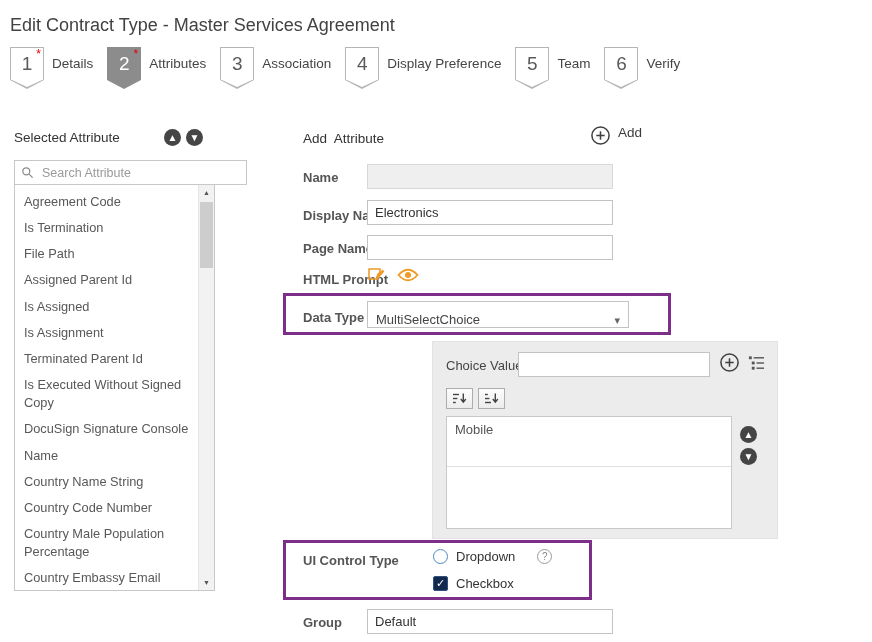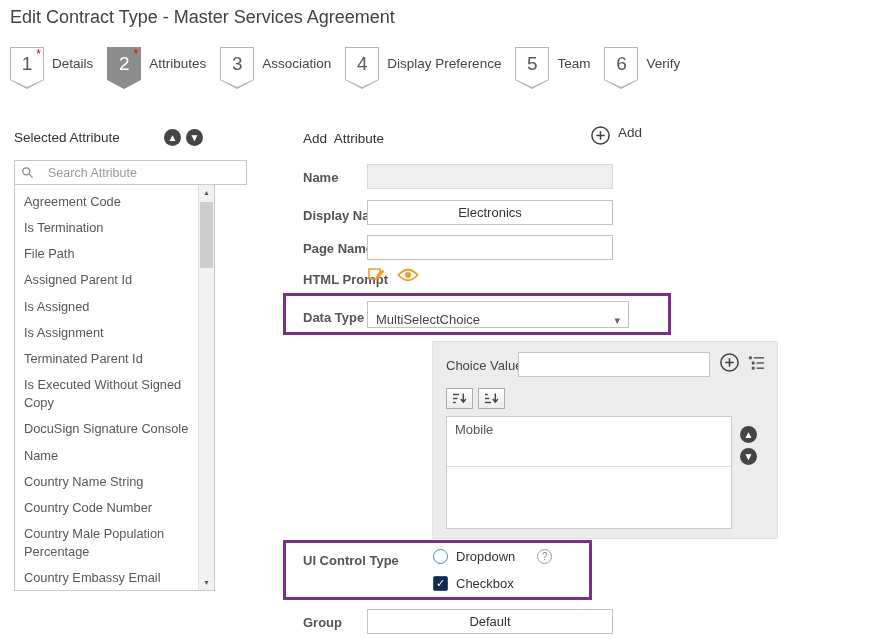--- a/index.html
+++ b/index.html
@@ -1,21 +1,21 @@
 <!DOCTYPE html>
 <html><head>
 <meta charset="utf-8">
 <style>
   * { margin:0; padding:0; box-sizing:border-box; }
   html,body { background:#fff; }
   body { width:872px; height:642px; font-family:"Liberation Sans", sans-serif; }
   .page { position:relative; width:872px; height:642px; overflow:hidden; background:#fff; }
   .abs { position:absolute; }
 
-  .page-title { font-size:18px; color:#424242; white-space:nowrap; }
+  .page-title { font-size:18px; color:#424242; white-space:nowrap;margin-top:8px; }
 
   
   .steps { display:flex; align-items:flex-start; }
   .step { display:flex; align-items:flex-start; }
   .step-shape { position:relative; width:34px; height:33px; background:#fff; border:1px solid #b5b5b5; border-bottom:none;
                 display:flex; align-items:center; justify-content:center; cursor:pointer; }
   .step-shape::before { content:""; position:absolute; top:100%; left:-1px; width:0; height:0;
                 border-left:17px solid transparent; border-right:17px solid transparent; border-top:9px solid #b5b5b5; }
   .step-shape::after  { content:""; position:absolute; top:100%; left:1px; width:0; height:0;
                 border-left:15px solid transparent; border-right:15px solid transparent; border-top:7px solid #fff; }
@@ -25,37 +25,37 @@
   .step-shape.active::before { border-top-color:#8c8c8c; }
   .step-shape.active .step-num { color:#fff; }
   .step-req { position:absolute; top:1px; right:2px; color:#e00000; font-size:12px; line-height:11px; }
   .step-label { font-size:13.5px; color:#454545; margin:9px 14px 0 8px; white-space:nowrap; }
 
   
   .panel-title { font-size:13.5px; color:#333; }
   .circle-btn { width:17px; height:17px; border-radius:50%; background:#454545; color:#fff; font-size:10px;
                 display:flex; align-items:center; justify-content:center; cursor:pointer; line-height:1; }
   .search-box { display:flex; align-items:center; border:1px solid #c8c8c8; background:#fff; padding:0 6px; }
-  .search-box input { border:none; outline:none; flex:1; font-size:12.5px; color:#4c1d95; font-family:inherit; margin-left:14px; }
+  .search-box input { border:none; outline:none; flex:1; font-size:12.5px; color:#4c1d95; font-family:inherit; margin-left:8px; }
   .search-box input::placeholder { color:#9a9a9a; }
   .attr-list { border:1px solid #c8c8c8; background:#fff; overflow:hidden; }
   .attr-items { position:absolute; left:0; top:4px; right:16px; bottom:0; overflow:hidden; }
   .attr-item { padding:4px 6px 4px 9px; font-size:12.8px; color:#585858; line-height:1.42; cursor:pointer; }
   .scrollbar { position:absolute; right:0; top:0; bottom:0; width:16px; background:#f2f2f2; border-left:1px solid #e4e4e4; }
   .scroll-btn { position:absolute; left:0; width:15px; height:15px; display:flex; align-items:center; justify-content:center;
                 font-size:7px; color:#555; cursor:pointer; }
   .scroll-thumb { position:absolute; left:1px; top:17px; width:13px; height:66px; background:#cdcdcd; cursor:pointer; }
 
   
   .form-title { font-size:13.5px; color:#333; white-space:pre; }
   .add-btn { display:flex; align-items:flex-start; gap:7px; cursor:pointer; }
   .add-btn-label { font-size:13.5px; color:#3d3d3d; }
   .fld-label { font-size:13px; font-weight:700; color:#555; white-space:nowrap; }
   .req { color:#e00000; margin-left:3px; font-weight:700; }
-  .txt { height:25px; border:1px solid #c3c3c3; font-size:13px; color:#333; padding:0 7px; width:246px; font-family:inherit; background:#fff;text-align:center; }
+  .txt { height:25px; border:1px solid #c3c3c3; font-size:13px; color:#333; padding:0 7px; width:246px; font-family:inherit; background:#fff; }
   .txt.disabled { background:#efefef; border-color:#d8d8d8; }
   .select { width:262px; height:27px; border:1px solid #c3c3c3; display:flex; align-items:flex-end; padding:0 8px;
             font-size:13px; color:#444; position:relative; background:#fff; cursor:pointer; }
   .select .caret { position:absolute; right:8px; color:#666; font-size:11px; }
 
   .ann-box { border:3px solid #7c2e89; pointer-events:none; z-index:6; background:transparent; }
 
   .choice-panel { background:#ececec; border:1px solid #e2e2e2; }
   .choice-label { font-size:13px; color:#444; }
   .icon-btn { display:flex; align-items:center; justify-content:center; cursor:pointer; }

